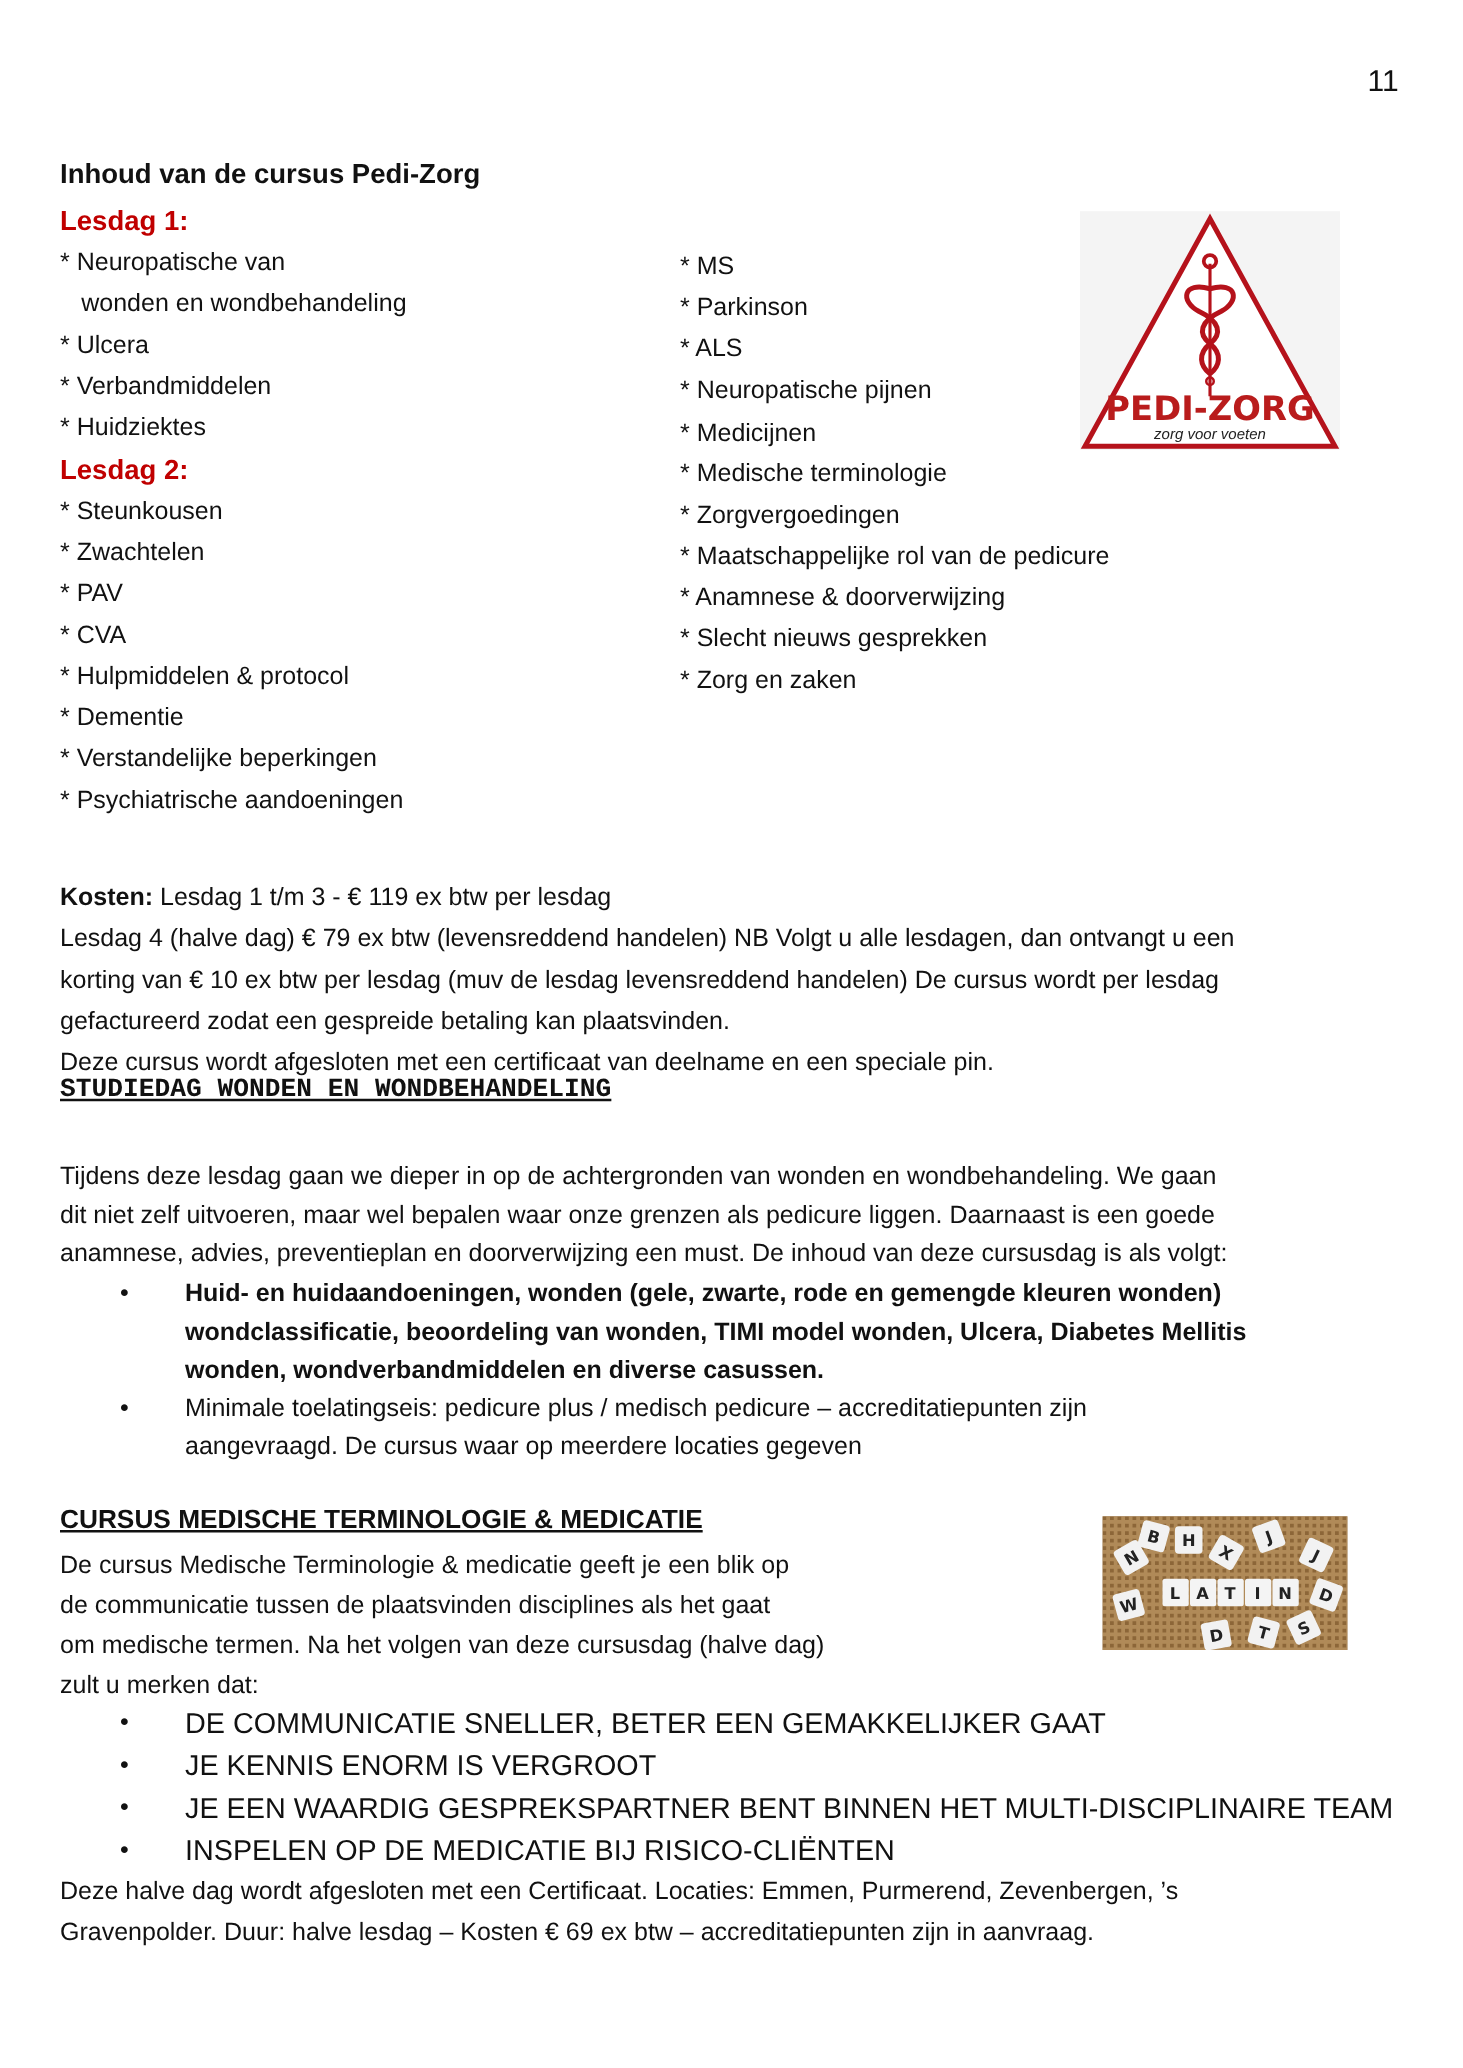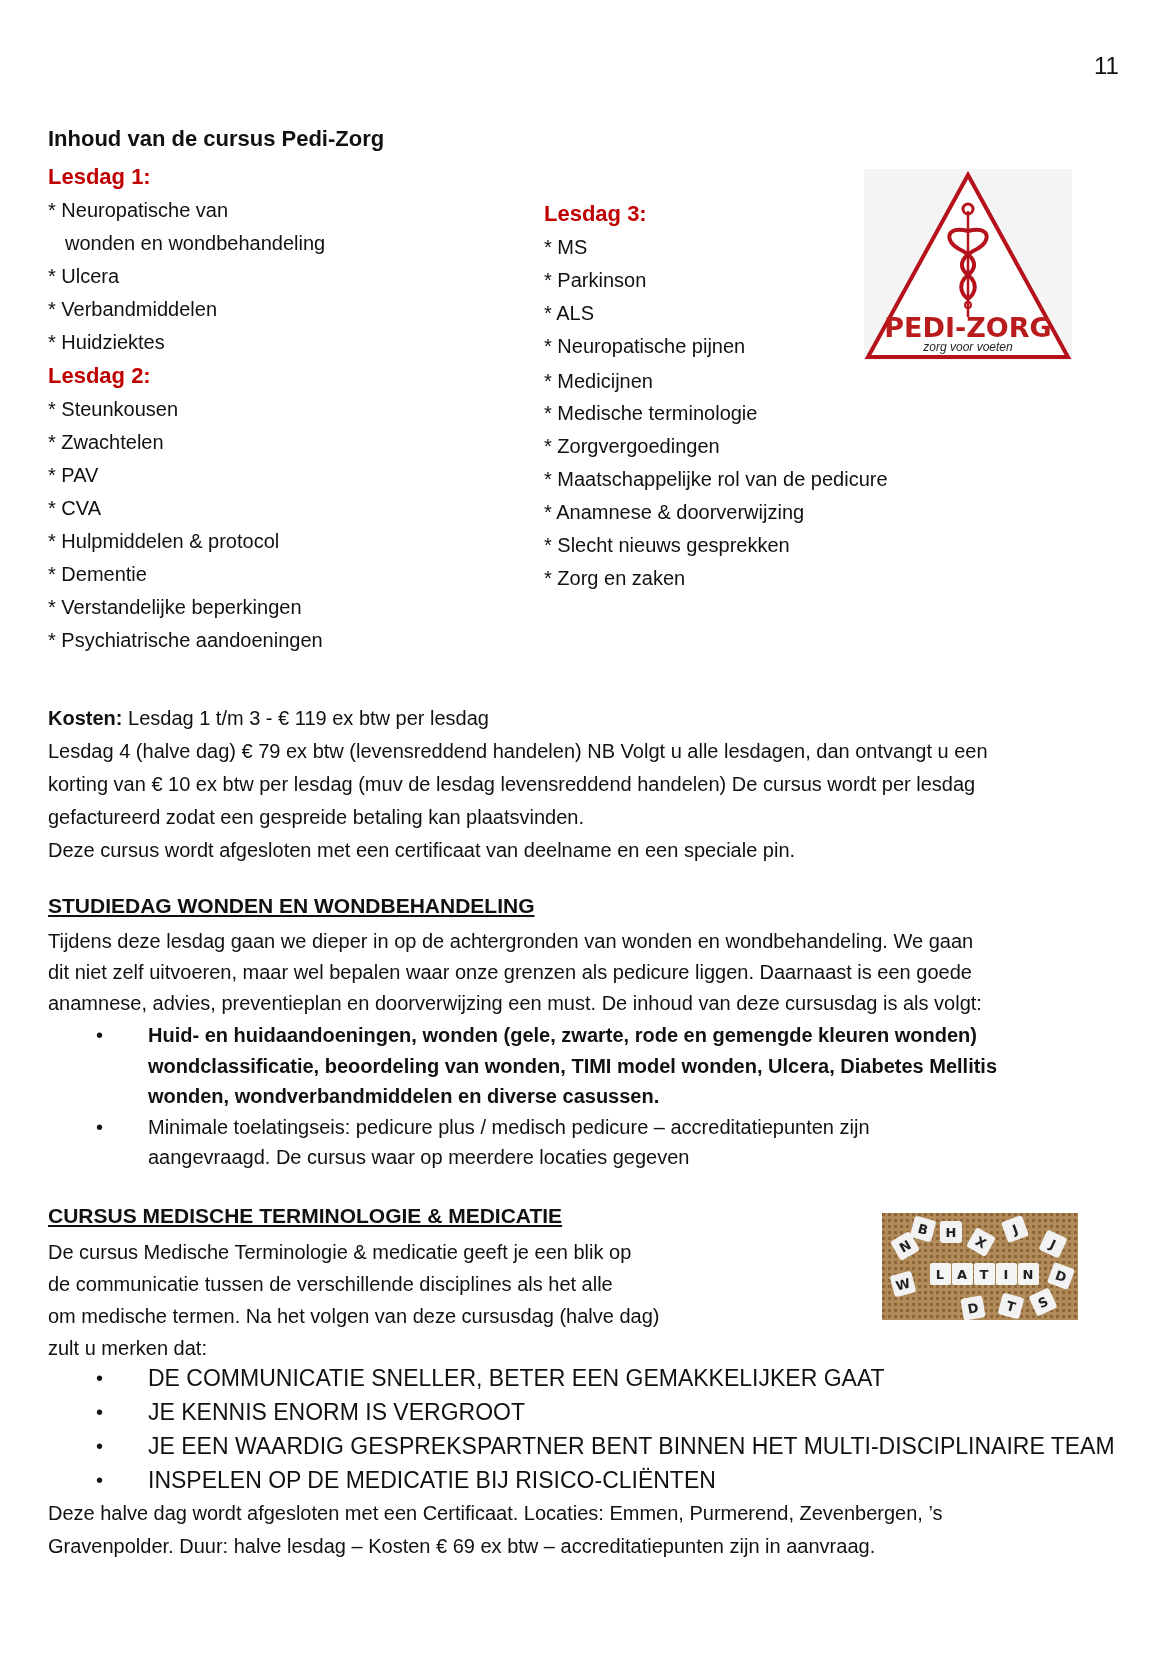--- a/index.html
+++ b/index.html
@@ -47,21 +47,20 @@
   <div class="line">* Zwachtelen</div>
   <div class="line">* PAV</div>
   <div class="line">* CVA</div>
   <div class="line">* Hulpmiddelen &amp; protocol</div>
   <div class="line">* Dementie</div>
   <div class="line">* Verstandelijke beperkingen</div>
   <div class="line">* Psychiatrische aandoeningen</div>
 </div>
 
 <div class="col col3">
-  <div class="head red-head">Lesdag 3:</div>
   <div class="line">* MS</div>
   <div class="line">* Parkinson</div>
   <div class="line">* ALS</div>
   <div class="line">* Neuropatische pijnen</div>
   <div class="line" style="height:34px;line-height:36px">* Medicijnen</div>
   <div class="line">* Medische terminologie</div>
   <div class="line">* Zorgvergoedingen</div>
   <div class="line">* Maatschappelijke rol van de pedicure</div>
   <div class="line">* Anamnese &amp; doorverwijzing</div>
   <div class="line">* Slecht nieuws gesprekken</div>
@@ -82,21 +81,21 @@
 </div>
 
 <div class="para" style="top:702px;">
   <div><span class="bold">Kosten:</span><span> Lesdag 1 t/m 3 - € 119 ex btw per lesdag</span></div>
   <div>Lesdag 4 (halve dag) € 79 ex btw (levensreddend handelen) NB Volgt u alle lesdagen, dan ontvangt u een</div>
   <div>korting van € 10 ex btw per lesdag (muv de lesdag levensreddend handelen) De cursus wordt per lesdag</div>
   <div>gefactureerd zodat een gespreide betaling kan plaatsvinden.</div>
   <div>Deze cursus wordt afgesloten met een certificaat van deelname en een speciale pin.</div>
 </div>
 
-<div class="sec-title" style="top:894px;">STUDIEDAG WONDEN EN WONDBEHANDELING</div>
+<div class="sec-title" style="top:861px;font-family:Liberation Mono, monospace;">STUDIEDAG WONDEN EN WONDBEHANDELING</div>
 <div class="para" style="top:926px;line-height:31px;">
   <div>Tijdens deze lesdag gaan we dieper in op de achtergronden van wonden en wondbehandeling. We gaan</div>
   <div>dit niet zelf uitvoeren, maar wel bepalen waar onze grenzen als pedicure liggen. Daarnaast is een goede</div>
   <div>anamnese, advies, preventieplan en doorverwijzing een must. De inhoud van deze cursusdag is als volgt:</div>
 </div>
 <div class="bullets" style="top:1020px;">
   <div class="b">
     <span class="dot">•</span>
     <span class="txt bold">
       <div>Huid- en huidaandoeningen, wonden (gele, zwarte, rode en gemengde kleuren wonden)</div>
@@ -109,21 +108,21 @@
     <span class="txt">
       <div>Minimale toelatingseis: pedicure plus / medisch pedicure – accreditatiepunten zijn</div>
       <div>aangevraagd.  De cursus waar op meerdere locaties gegeven</div>
     </span>
   </div>
 </div>
 
 <div class="sec-title" style="top:1204px;">CURSUS MEDISCHE TERMINOLOGIE &amp; MEDICATIE</div>
 <div class="para" style="top:1236px;line-height:32px;width:720px;">
   <div>De cursus Medische Terminologie &amp; medicatie geeft je een blik op</div>
-  <div>de communicatie tussen de verschillende disciplines als het alle</div>
+  <div>de communicatie tussen de plaatsvinden disciplines als het gaat</div>
   <div>om medische termen. Na het volgen van deze cursusdag (halve dag)</div>
   <div>zult u merken dat:</div>
 </div>
 <div class="big-bullets" style="top:1361px;">
   <div class="b">
       <span class="dot">•</span>
       <span>DE COMMUNICATIE  SNELLER, BETER EEN GEMAKKELIJKER GAAT</span>
     </div>
   <div class="b">
       <span class="dot">•</span>

